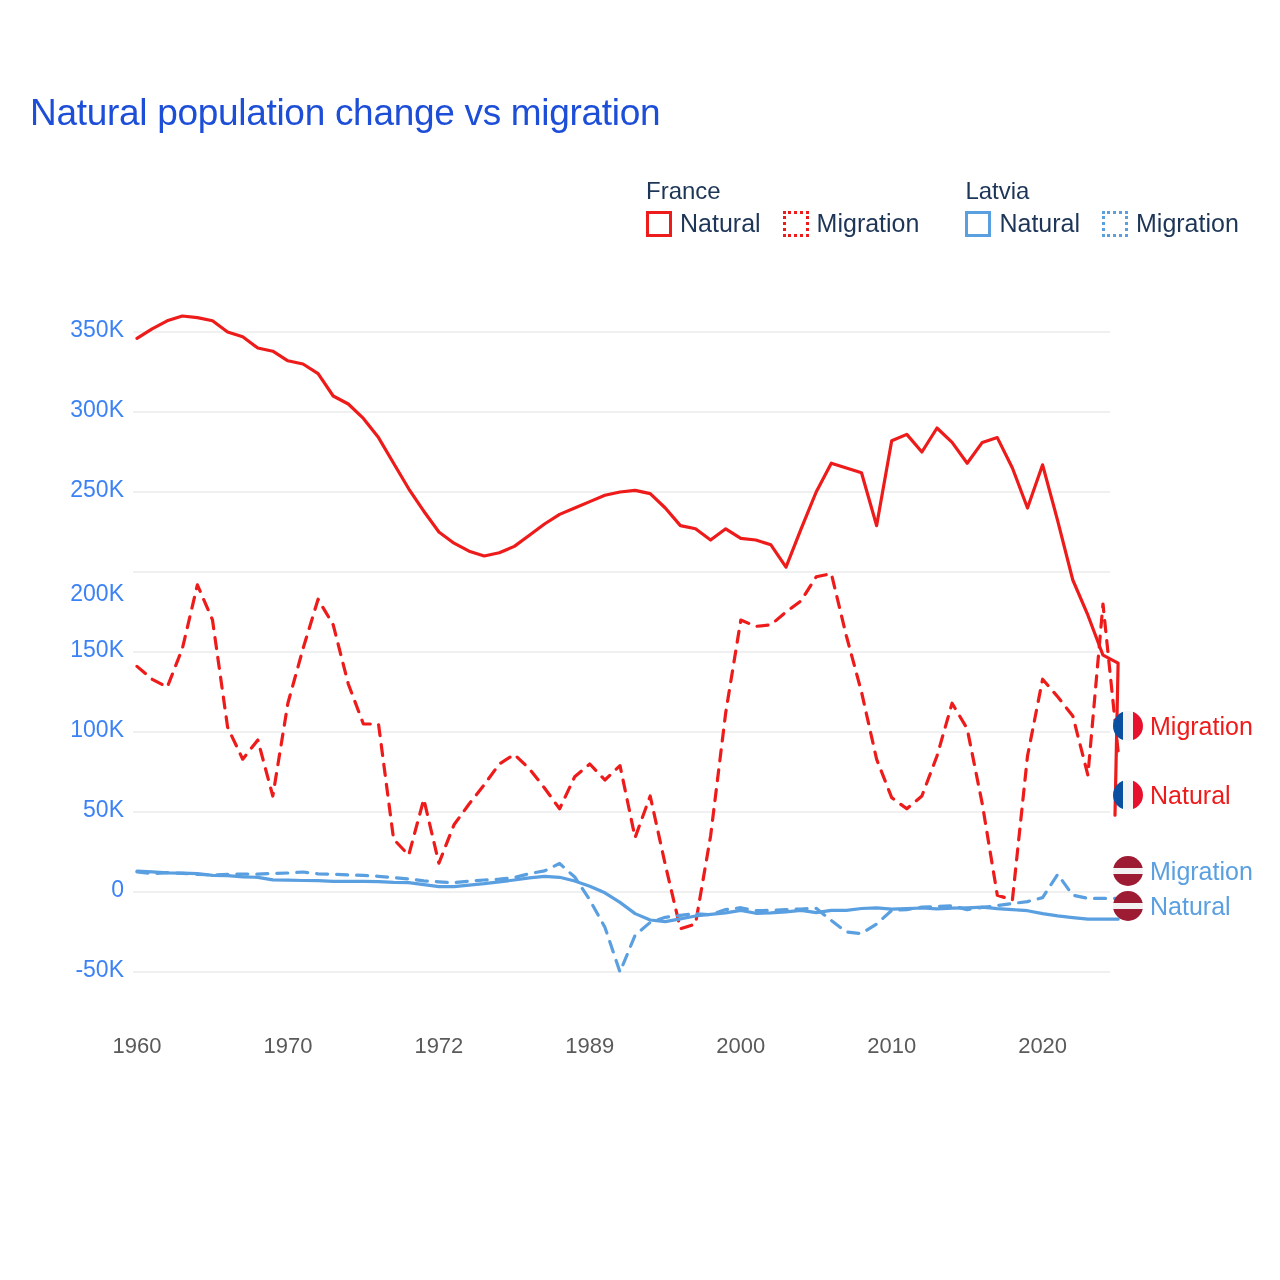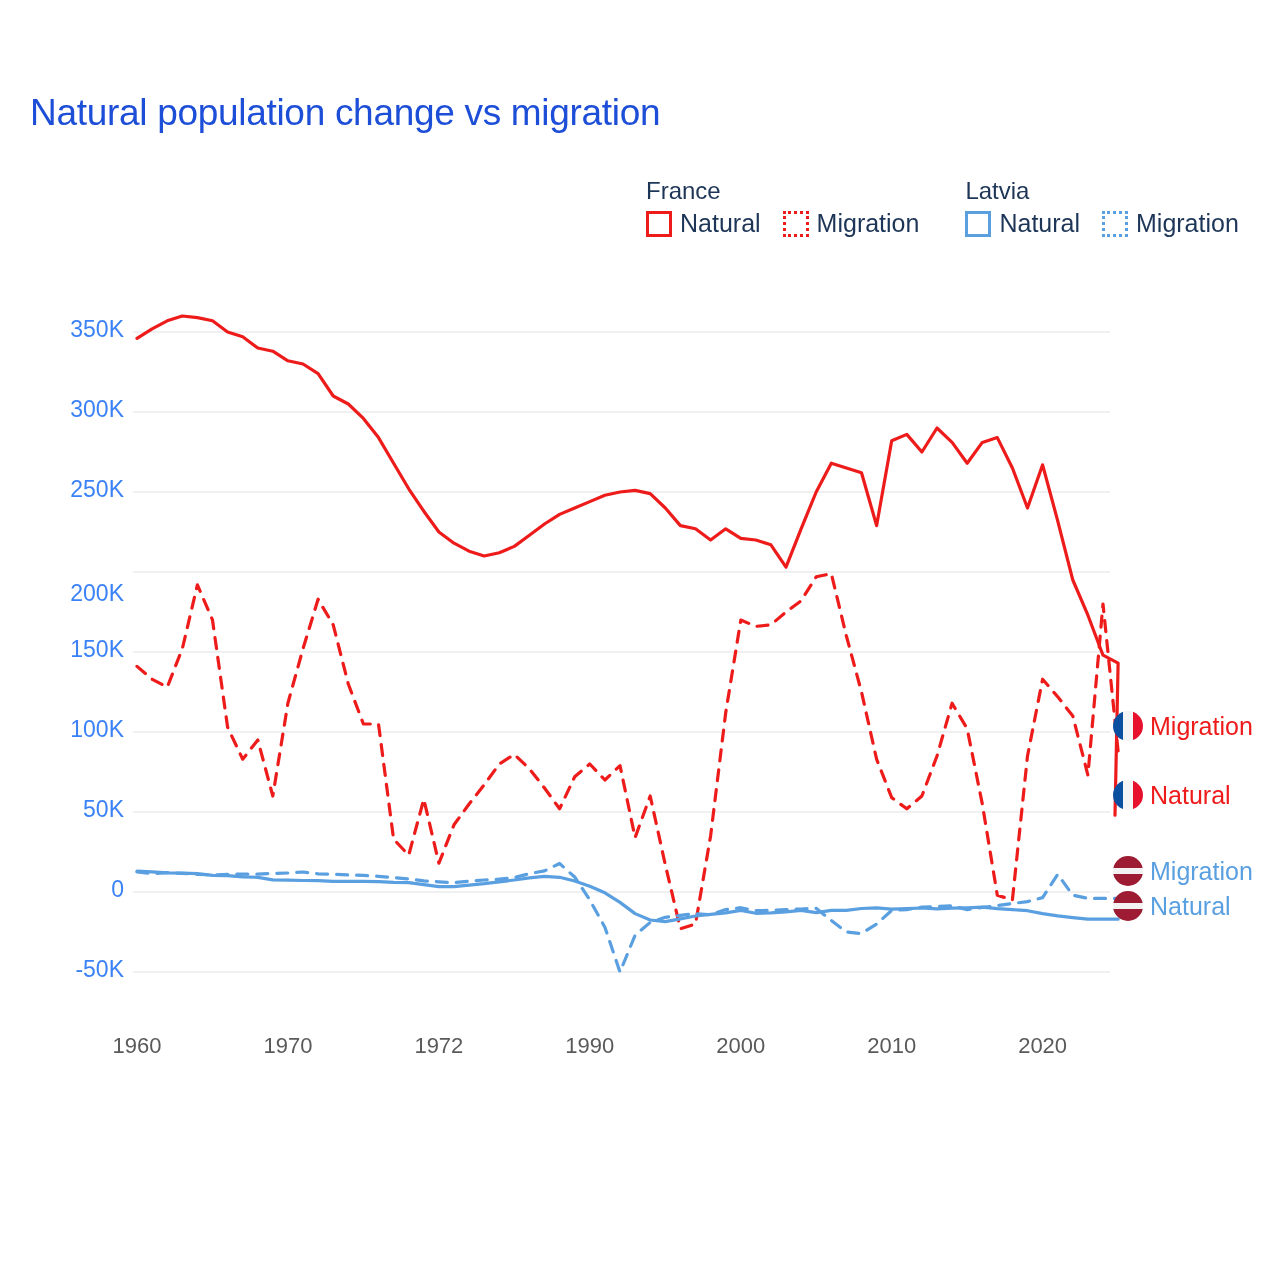--- a/index.html
+++ b/index.html
@@ -126,21 +126,21 @@
         <div class="ytick" style="left: 14px; top: 636px;">150K</div>
         <div class="ytick" style="left: 14px; top: 556px; margin-top: 24px;">200K</div>
         <div class="ytick" style="left: 14px; top: 476px;">250K</div>
         <div class="ytick" style="left: 14px; top: 396px;">300K</div>
         <div class="ytick" style="left: 14px; top: 316px;">350K</div>
       </div>
     <div id="xtick-host">
         <div class="xtick" style="left: 92px; top: 1033px;">1960</div>
         <div class="xtick" style="left: 242.938px; top: 1033px;">1970</div>
         <div class="xtick" style="left: 393.875px; top: 1033px;">1972</div>
-        <div class="xtick" style="left: 544.812px; top: 1033px;">1990</div>
+        <div class="xtick" style="left: 544.812px; top: 1033px;">1989</div>
         <div class="xtick" style="left: 695.75px; top: 1033px;">2000</div>
         <div class="xtick" style="left: 846.688px; top: 1033px;">2010</div>
         <div class="xtick" style="left: 997.625px; top: 1033px;">2020</div>
       </div>
   </div>
 
   <div id="endlabel-host">
       <div class="endlabel fr" style="left: 1113px; top: 711px;">
         <span class="flag flag-fr"></span>
         <span>Migration</span>

